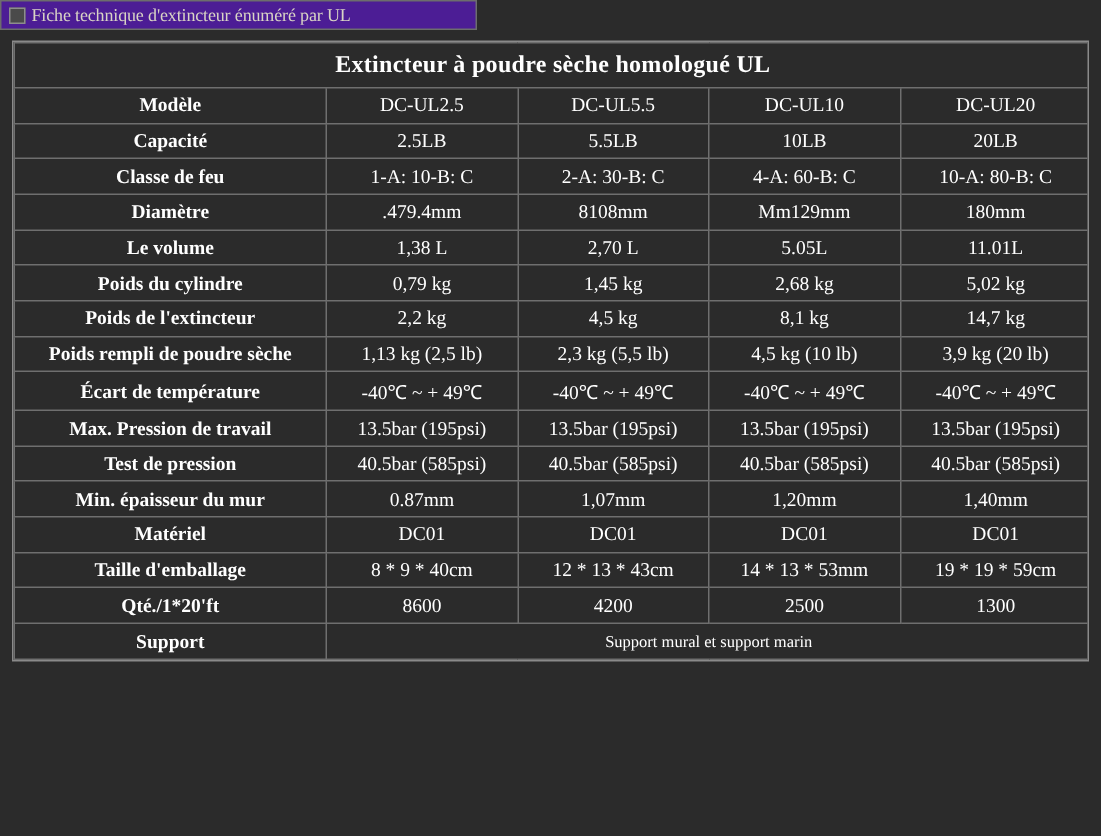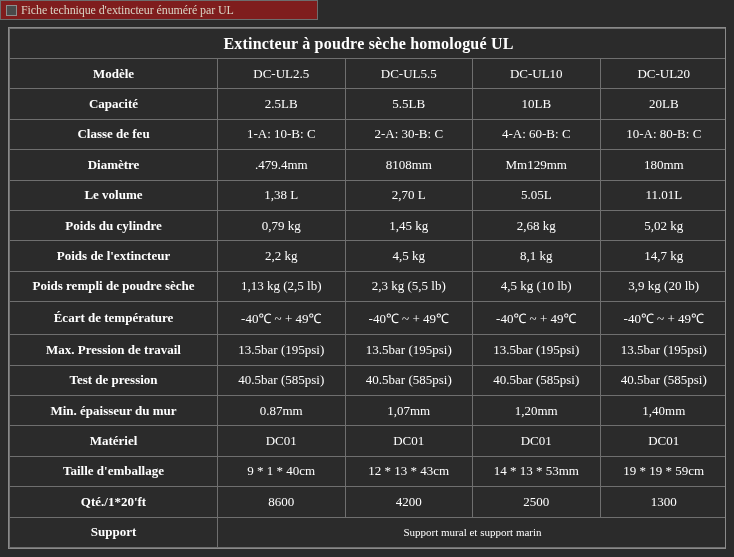--- a/index.html
+++ b/index.html
@@ -19,21 +19,21 @@
     background: #2b2b2b;
   }
 
   
   .caption-bar {
     position: absolute;
     left: 0;
     top: 0;
     width: 318px;
     height: 20px;
-    background: #7f1d1d;
+    background: #4c1d95;
     border: 1px solid #6d6d6d;
     box-sizing: border-box;
     display: flex;
     align-items: center;
     padding-left: 4px;
     overflow: hidden;
   }
   .caption-icon {
     width: 12px;
     height: 12px;
@@ -58,21 +58,21 @@
     white-space: nowrap;
     letter-spacing: -0.1px;
   }
 
   
   .table-frame {
     position: absolute;
     left: 8px;
     top: 27px;
     width: 718px;
-    height: 522px;
+    height: 414px;
     border: 1px solid #8a8a8a;
     box-sizing: border-box;
     background: #2b2b2b;
     overflow: hidden;
   }
 
   table.spec {
     width: 100%;
     height: 100%;
     border-collapse: collapse;
@@ -223,21 +223,21 @@
           </tr>
           <tr>
             <td class="row-label">Matériel</td>
             <td class="val">DC01</td>
             <td class="val">DC01</td>
             <td class="val">DC01</td>
             <td class="val">DC01</td>
           </tr>
           <tr>
             <td class="row-label">Taille d'emballage</td>
-            <td class="val">9 * 1 * 40cm</td>
+            <td class="val">8 * 9 * 40cm</td>
             <td class="val">12 * 13 * 43cm</td>
             <td class="val">14 * 13 * 53mm</td>
             <td class="val">19 * 19 * 59cm</td>
           </tr>
           <tr>
             <td class="row-label">Qté./1*20'ft</td>
             <td class="val">8600</td>
             <td class="val">4200</td>
             <td class="val">2500</td>
             <td class="val">1300</td>

